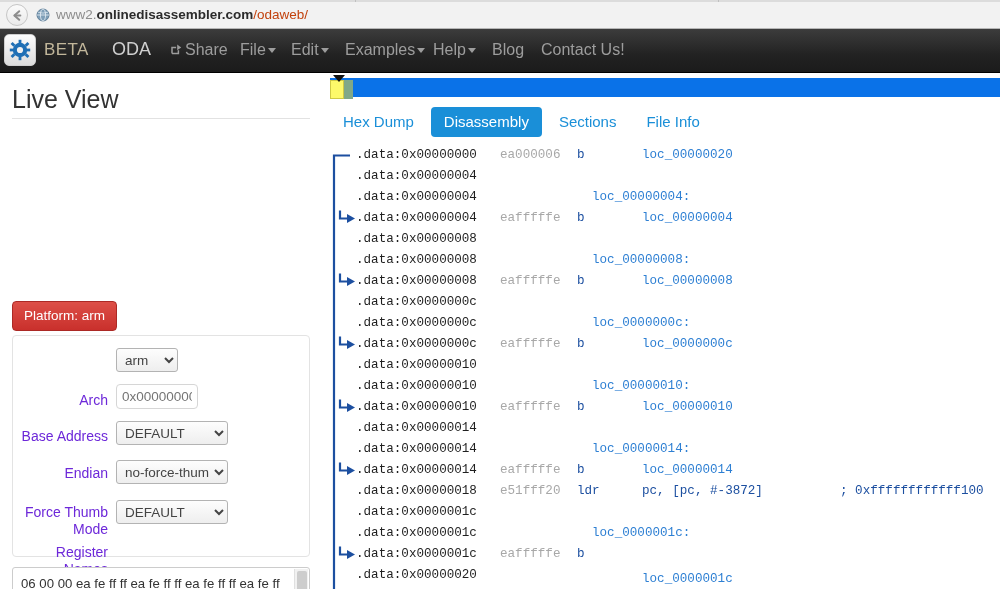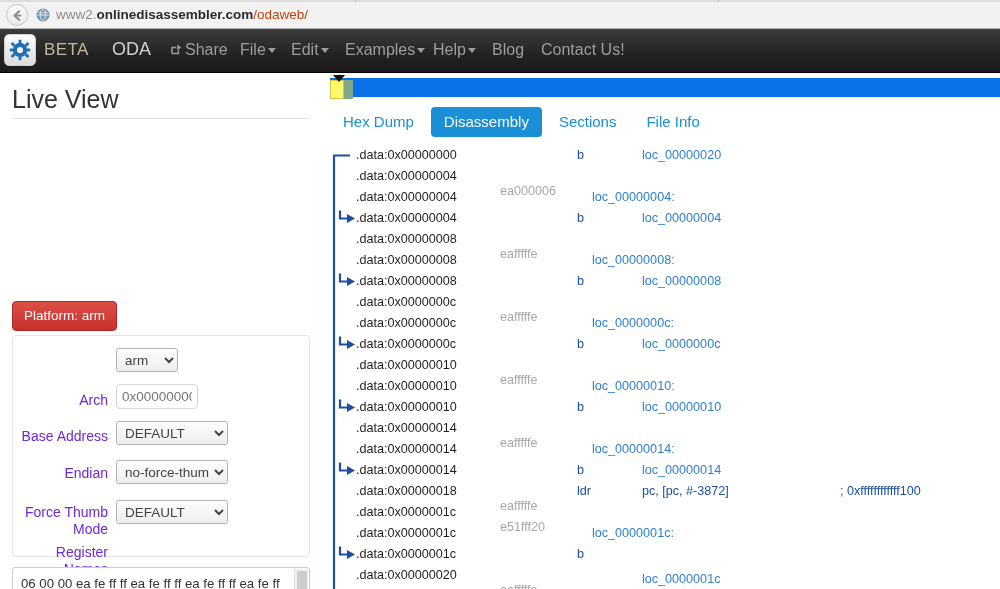--- a/index.html
+++ b/index.html
@@ -179,30 +179,30 @@
     display: flex; align-items: center; gap: 4px;
   }
   .tab {
     font-size: 15px; padding: 6px 13px 7px; border-radius: 4px;
     color: #1a8fd8; cursor: pointer; white-space: nowrap;
   }
   .tab.active { background: #1a8fd8; color: #fff; }
 
   #disasm {
     position: absolute; left: 0px; top: 72px; width: 678px; height: 444px;
-    font-family: Liberation Sans, sans-serif;
+    font-family: Liberation Mono, monospace;
     font-size: 12.6px;
     overflow: hidden;
   }
   .dline {
     position: relative; height: 21px; line-height: 21px; white-space: pre;
   }
   .seg { position: absolute; top: 0; }
   .c-addr  { color: #1f1f1f; }
-  .c-bytes { color: #a8a8a8; margin-top: 36px; }
+  .c-bytes { color: #a8a8a8; }
   .c-mnem  { color: #1c4fa0; }
   .c-op    { color: #1c4fa0; }
   .c-label { color: #2d7fd3; }
   .c-target{ color: #2d7fd3; }
   .c-cmt   { color: #1c4fa0; }
 
   #flow-svg { position: absolute; left: 0; top: 0; pointer-events: none; }
 </style>
 </head>
 <body>

